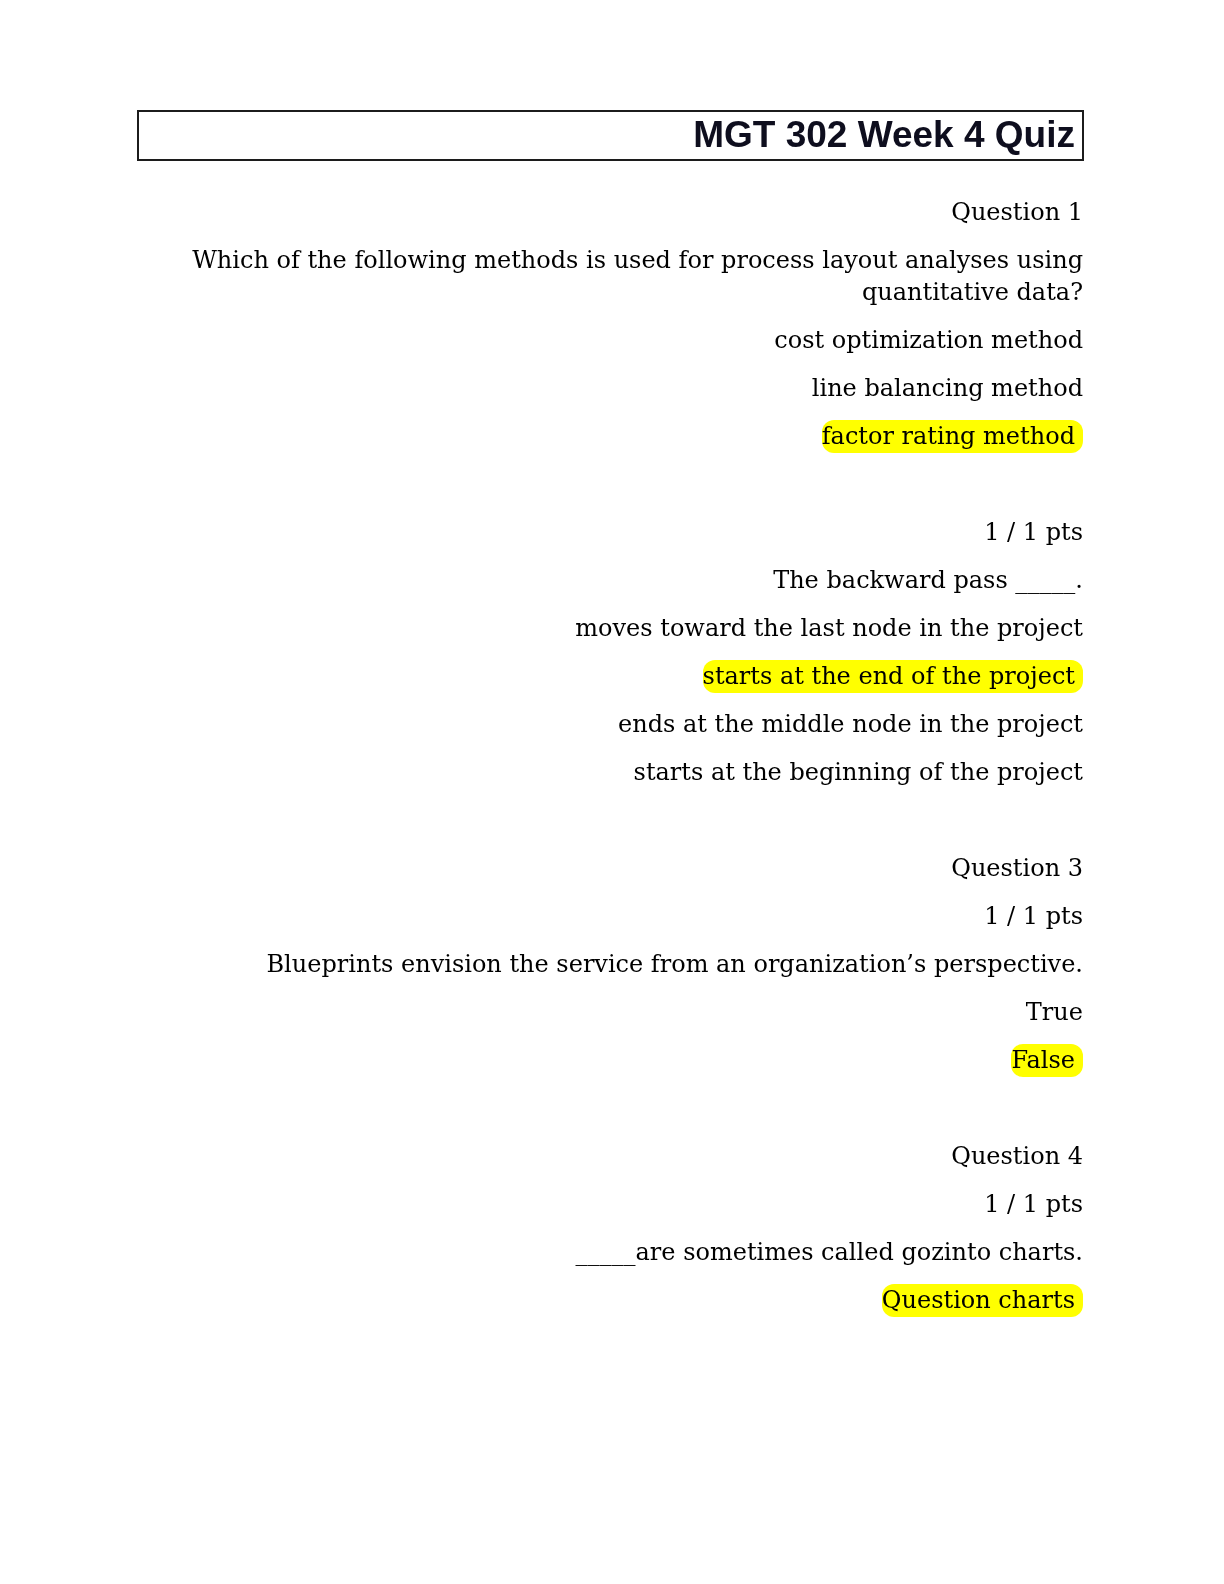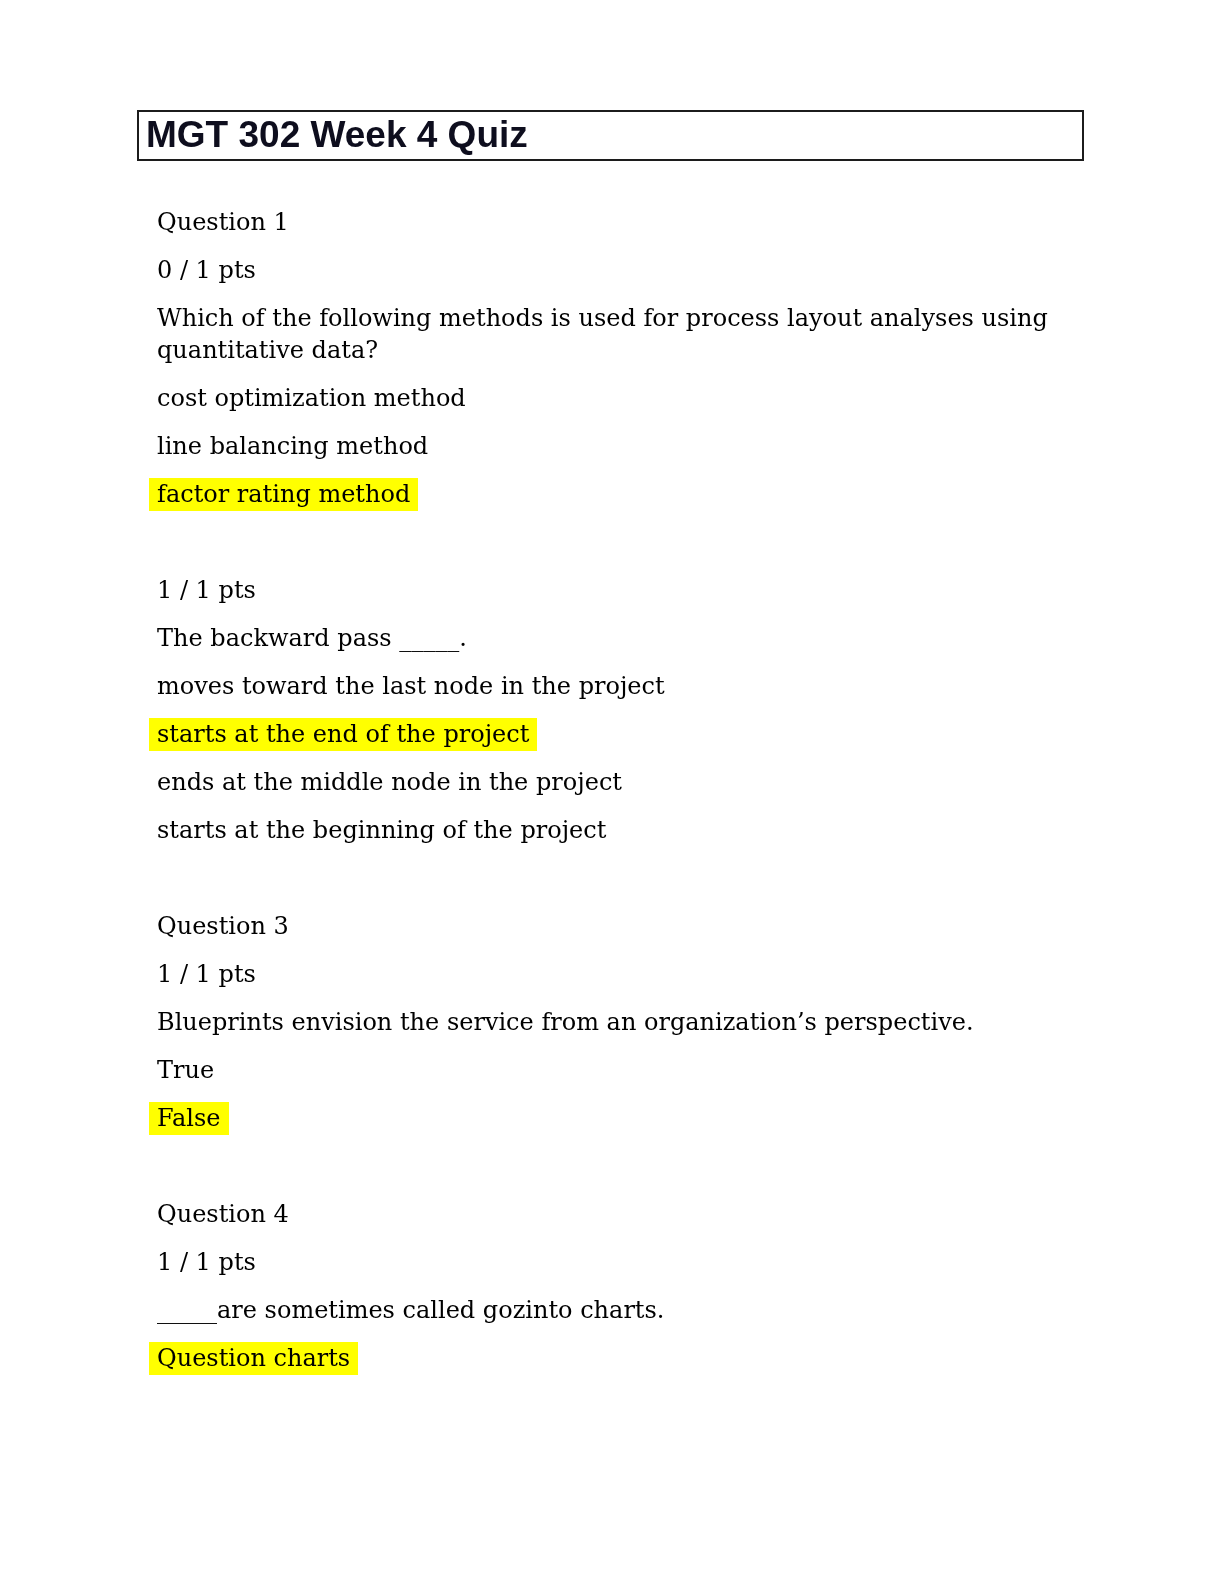--- a/index.html
+++ b/index.html
@@ -8,20 +8,21 @@
     background: #ffffff;
   }
   .page {
     position: relative;
     width: 1224px;
     height: 1584px;
     background: #ffffff;
     font-family: "DejaVu Serif", serif;
     color: #000000;
     overflow: hidden;
+    text-align: right;
   }
   .title-box {
     position: absolute;
     left: 137px;
     top: 110px;
     width: 947px;
     box-sizing: border-box;
     border: 2px solid #1c1c1c;
     background: #ffffff;
     padding: 1px 7px 2px 7px;
@@ -30,56 +31,55 @@
     margin: 0;
     font-family: "Liberation Sans", sans-serif;
     font-weight: bold;
     font-size: 37px;
     line-height: 44px;
     color: #0e0e1e;
     white-space: nowrap;
   }
   .content {
     position: absolute;
-    left: 157px;
+    left: 143px;
     top: 196px;
     width: 940px;
     font-size: 24px;
     line-height: 32px;
-    margin-top: 10px;
   }
   .content p {
     margin: 0 0 16px 0;
   }
   .question + .question {
     padding-top: 48px;
   }
   .option {
     margin-left: 14px;
   }
   .hl {
     background: var(--hl, #ffff00);
-    padding: 2px 8px 3px 8px;
+    padding: 2px 8px 3px 0;
     margin-left: -8px;
+    border-radius: 12px;
   }
 </style>
 </head>
 <body>
 
 <div class="page">
 
   <div class="title-box">
     <h1>MGT 302 Week 4 Quiz</h1>
   </div>
 
   <main class="content">
 
     <section class="question">
       <p>Question 1</p>
-      <p>0 / 1 pts</p>
       <p>Which of the following methods is used for process layout analyses using quantitative data?</p>
       <p class="option"><span>cost optimization method</span></p>
       <p class="option"><span>line balancing method</span></p>
       <p class="option"><span class="hl">factor rating method</span></p>
     </section>
 
     <section class="question">
       <p>1 / 1 pts</p>
       <p>The backward pass _____.</p>
       <p class="option"><span>moves toward the last node in the project</span></p>

